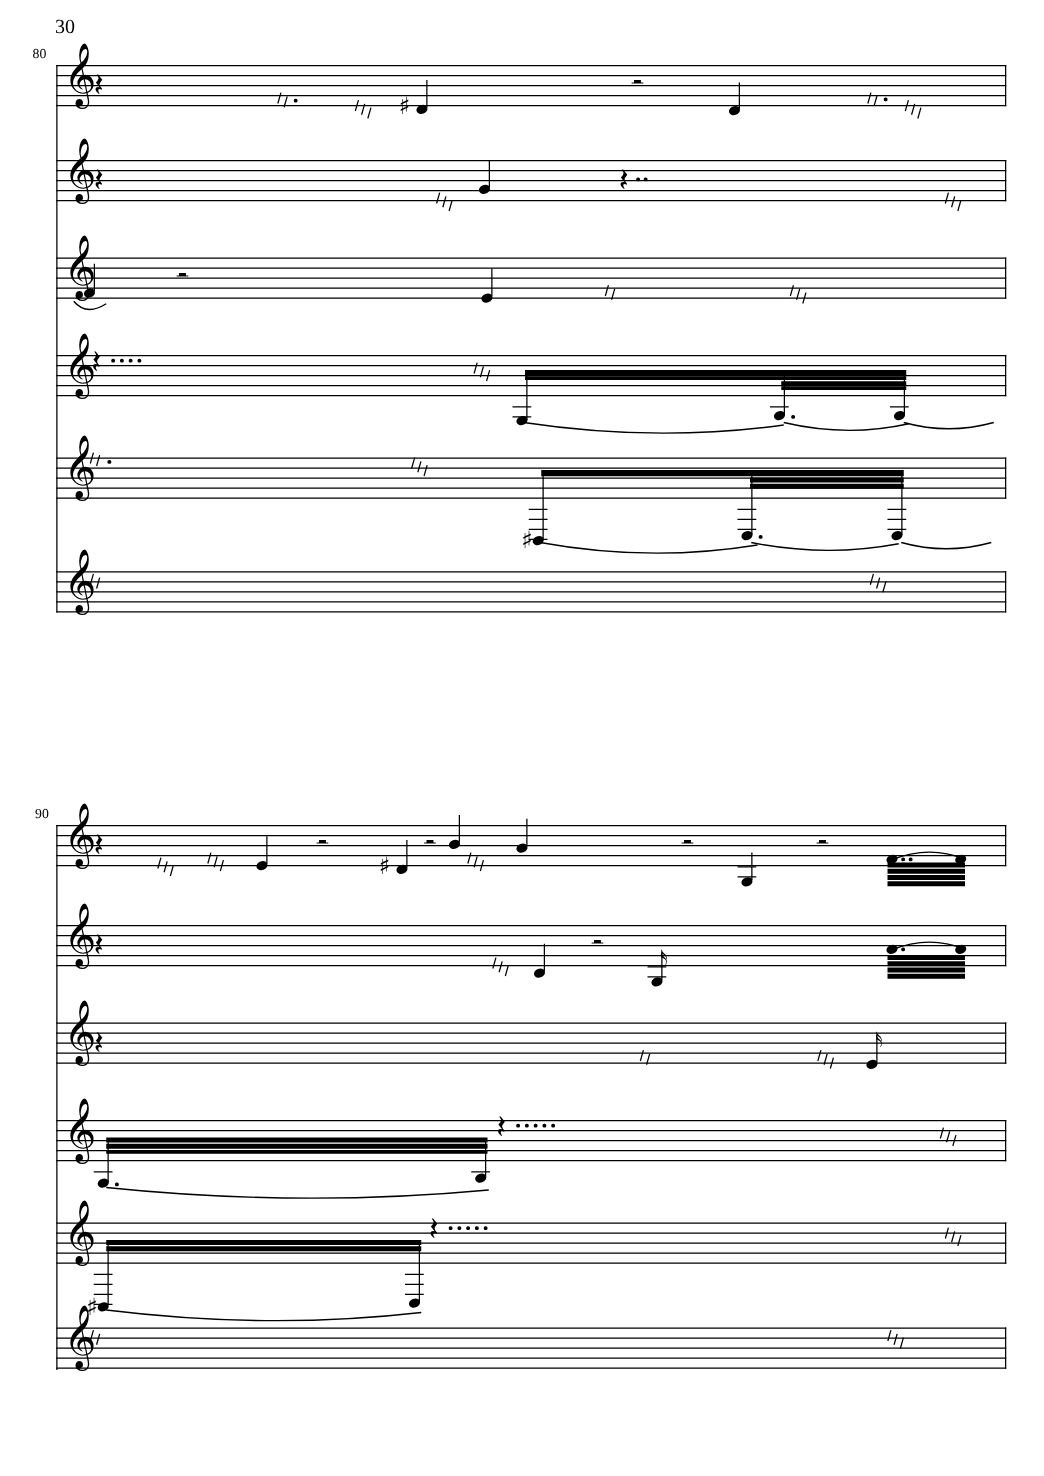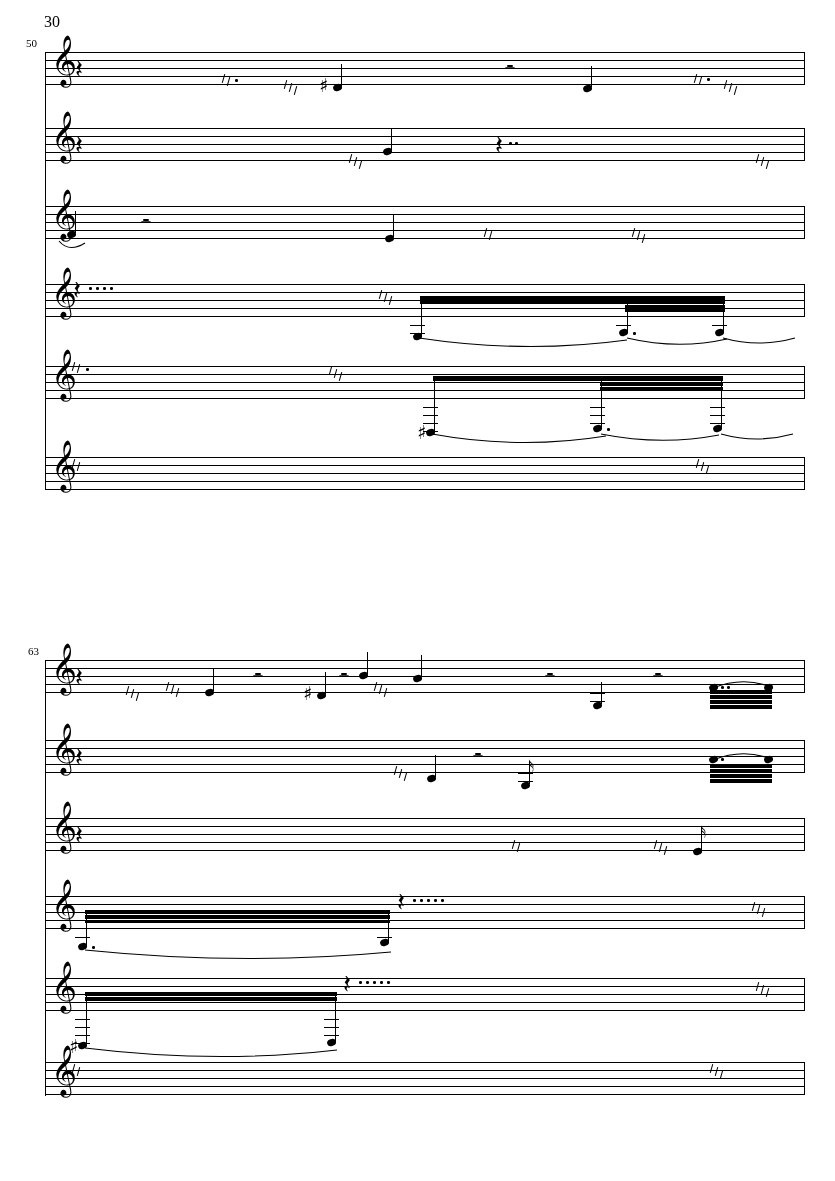--- a/index.html
+++ b/index.html
@@ -168,21 +168,21 @@
 </style>
 </head>
 <body>
 
 <div class="page">
 
   <div class="page-number">30</div>
 
   <div class="system" style="left:0; top:0; width:835px; height:520px;">
 
-    <div class="measure-number" style="left:26px; top:38px;">50</div>
+    <div class="measure-number" style="left:26px; top:38px;">80</div>
 
     <div class="system-bracket" style="left:45px; top:52px; height:438px;"></div>
 
     <div class="staff" style="left:45px; top:52px; width:760px;">
       <div class="line l0"></div>
       <div class="line l1"></div>
       <div class="line l2"></div>
       <div class="line l3"></div>
       <div class="line l4"></div>
       <div class="clef">𝄞</div>
@@ -412,21 +412,21 @@
       <div class="tick-group" style="left:652px; top:2px;">
         <div class="tick" style="left:0px; top:0px;"></div>
         <div class="tick" style="left:5px; top:3px;"></div>
         <div class="tick" style="left:10px; top:6px;"></div>
       </div>
     </div>
   </div>
 
   <div class="system" style="left:0; top:0; width:835px; height:520px;">
 
-    <div class="measure-number" style="left:28px; top:646px;">63</div>
+    <div class="measure-number" style="left:28px; top:646px;">90</div>
 
     <div class="system-bracket" style="left:45px; top:660px; height:436px;"></div>
 
     <div class="staff" style="left:45px; top:660px; width:760px;">
       <div class="line l0"></div>
       <div class="line l1"></div>
       <div class="line l2"></div>
       <div class="line l3"></div>
       <div class="line l4"></div>
       <div class="clef">𝄞</div>

